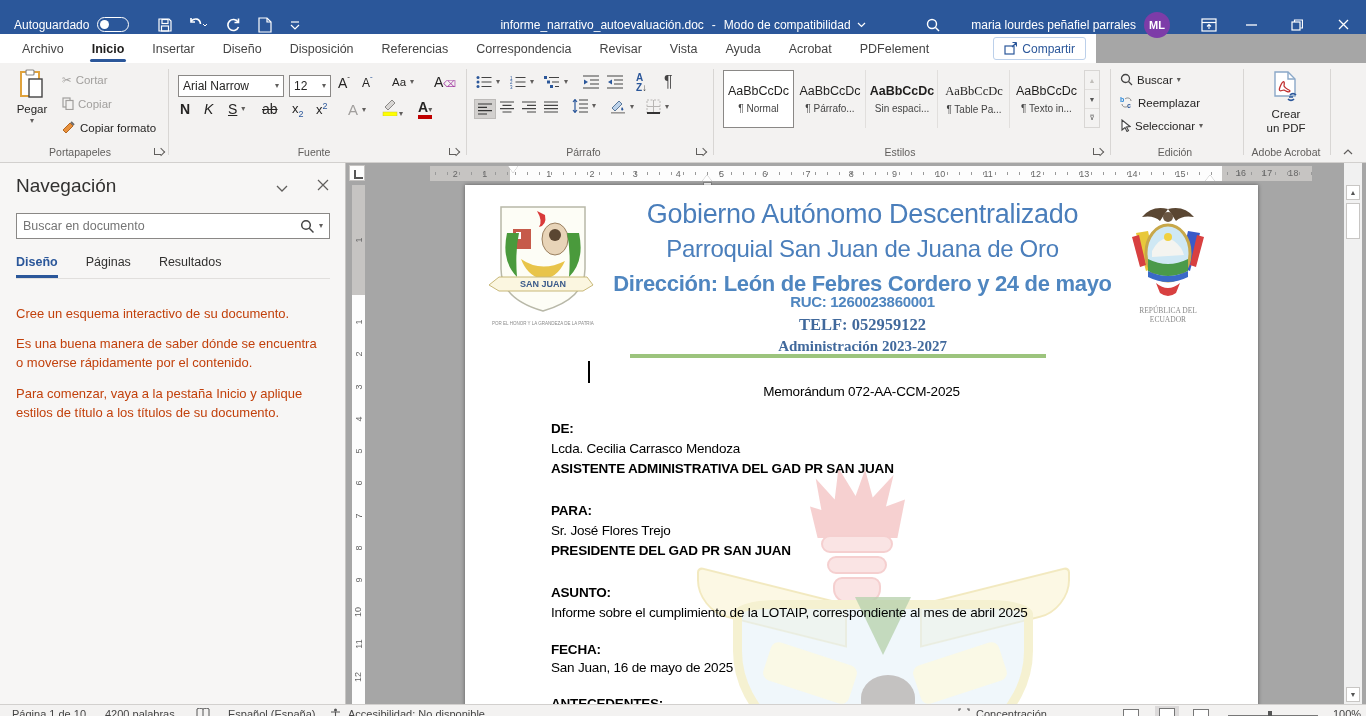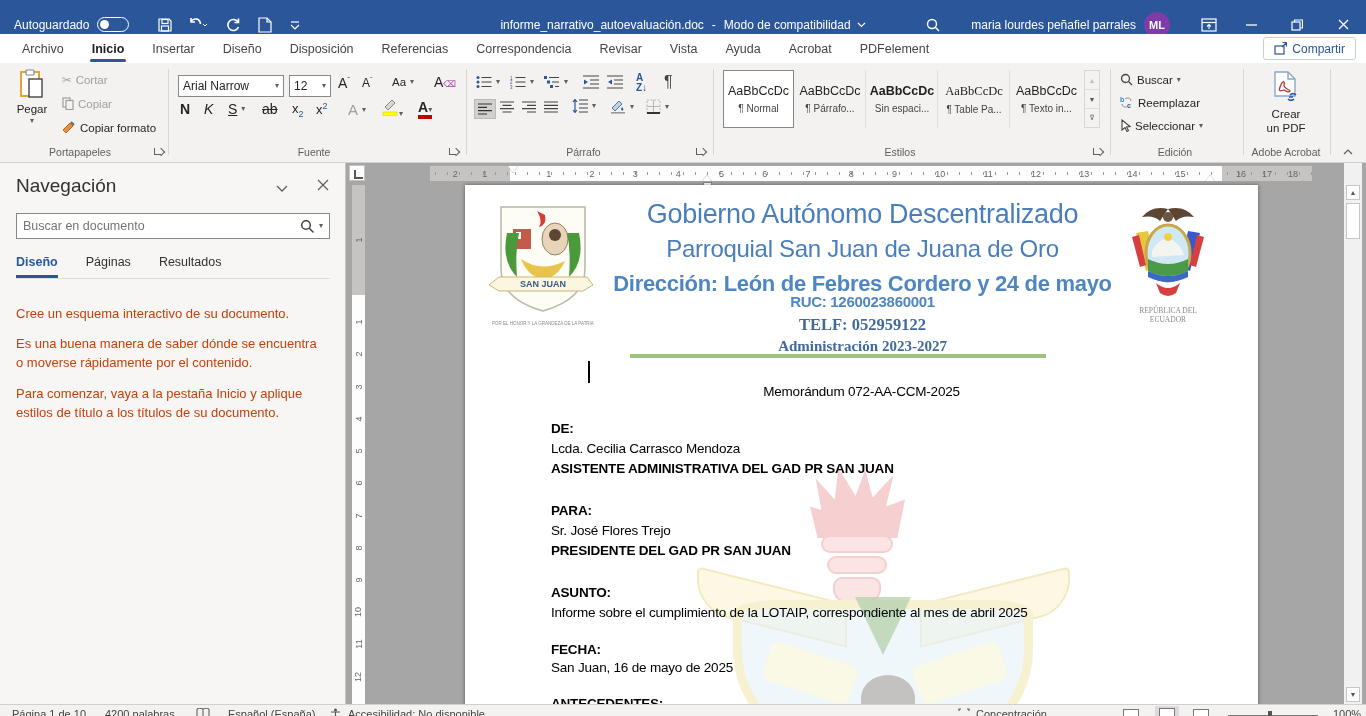--- a/index.html
+++ b/index.html
@@ -12,21 +12,21 @@
   .toggle-pill { width:32px; height:15px; border:1.5px solid #fff; border-radius:8px; position:relative; margin-left:8px; }
   .toggle-pill .knob { position:absolute; left:2px; top:1.5px; width:9px; height:9px; border-radius:50%; background:#fff; }
   .tb-icon { width:30px; display:flex; justify-content:center; align-items:center; height:34px; }
   .tb-icon svg { display:block; }
   #doc-title { left:0; width:100%; justify-content:center; font-size:12.5px; pointer-events:none; }
   #doc-title span { pointer-events:auto; }
   .avatar { width:26px; height:26px; border-radius:50%; background:#7d3ca8; color:#fff; font-size:11px; font-weight:bold; display:flex; align-items:center; justify-content:center; }
   .win-btn { width:46px; height:34px; display:flex; align-items:center; justify-content:center; font-size:14px; }
 
   
-  #tabrow { position:absolute; left:0; top:34px; width:1366px; height:29px; background:#ffffff; display:flex; align-items:center; }
+  #tabrow { position:absolute; left:0; top:34px; width:1096px; height:29px; background:#ffffff; display:flex; align-items:center; }
   #ribbon-tabs { display:flex; height:100%; padding-left:8px; }
   .rtab { padding:0 14px; display:flex; align-items:center; font-size:12.5px; color:#444; position:relative; height:100%; }
   .rtab.active { color:#1f1e1d; font-weight:700; }
   .rtab.active::after { content:""; position:absolute; left:12px; right:12px; bottom:1px; height:3px; background:#2b579a; border-radius:2px; }
   #share-btn { position:absolute; right:10px; top:3px; height:23px; border:1px solid #bcd0ea; border-radius:3px; color:#2b579a; font-size:12px; display:flex; align-items:center; padding:0 10px; gap:5px; background:#fff; }
 
   
   #ribbon { position:absolute; left:0; top:63px; width:1366px; height:100px; background:#f3f2f1; border-bottom:1px solid #d2d0ce; font-size:11.5px; color:#252423; }
   .vdiv { position:absolute; top:6px; height:86px; width:1px; background:#d8d6d4; }
   .grp-label { position:absolute; top:83px; font-size:10.5px; color:#605e5c; text-align:center; }
@@ -506,21 +506,21 @@
       <span>7</span>
       <span>8</span>
       <span>9</span>
       <span>10</span>
       <span>11</span>
       <span>12</span>
       <span>13</span>
       <span>14</span>
       <span>15</span>
     </div>
-  <div class="hseg margin" style="left:792px; width:90px;">
+  <div class="hseg margin" style="left:792px; width:90px;font-family:Liberation Mono, monospace;">
       <span>16</span>
       <span>17</span>
       <span>18</span>
     </div>
   <div class="indent-marker" style="left:78px; top:0; border-left:5px solid transparent; border-right:5px solid transparent; border-top:7px solid #fff; filter:drop-shadow(0 0 0.5px #666);"></div>
   <div class="indent-marker" style="left:272px; top:9px; border-left:5px solid transparent; border-right:5px solid transparent; border-bottom:6px solid #fff; filter:drop-shadow(0 0 0.5px #666);"></div>
   <div class="abs" style="left:273px; top:16px; width:9px; height:6px; background:#fff; border:1px solid #888;"></div>
   <div class="indent-marker" style="left:775px; top:9px; border-left:5px solid transparent; border-right:5px solid transparent; border-bottom:6px solid #fff; filter:drop-shadow(0 0 0.5px #666);"></div>
 </div>
 <div id="vruler">

